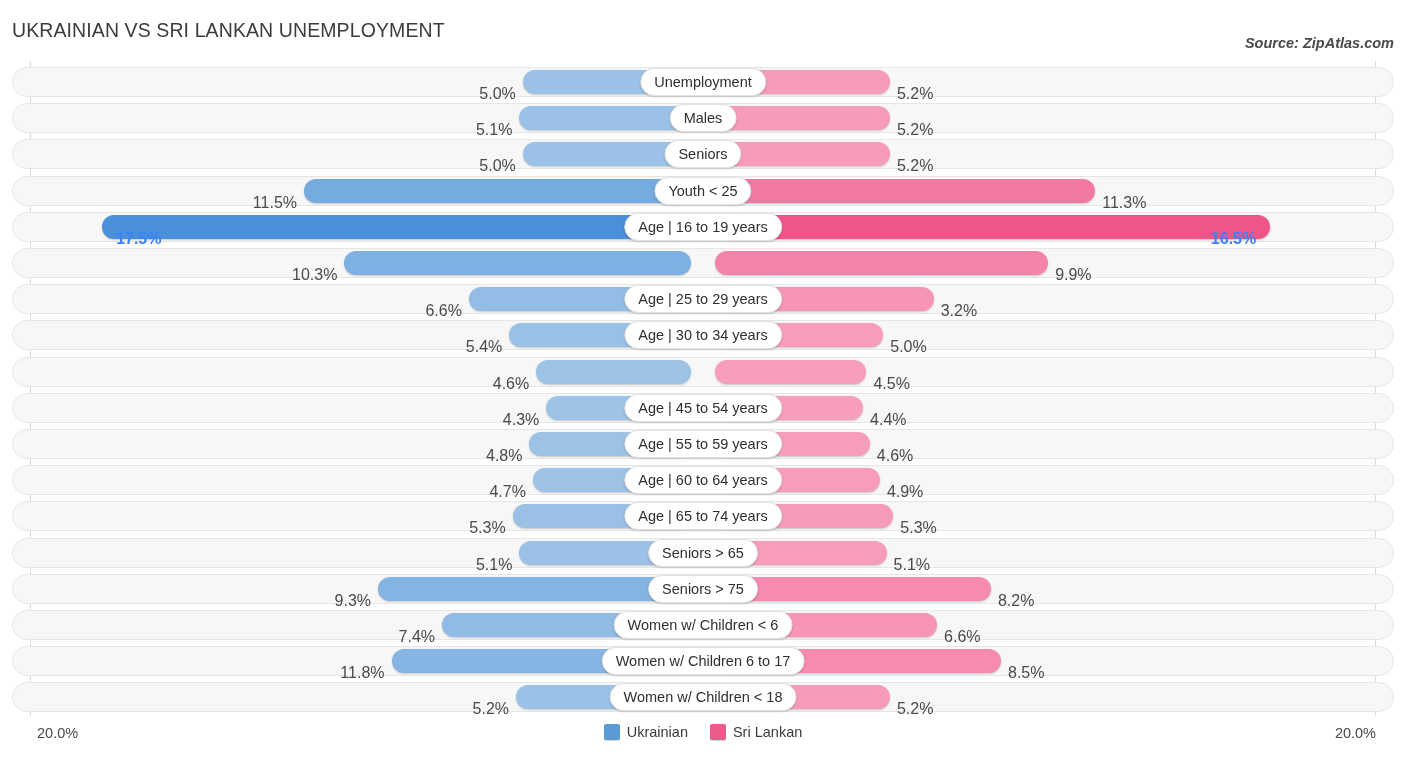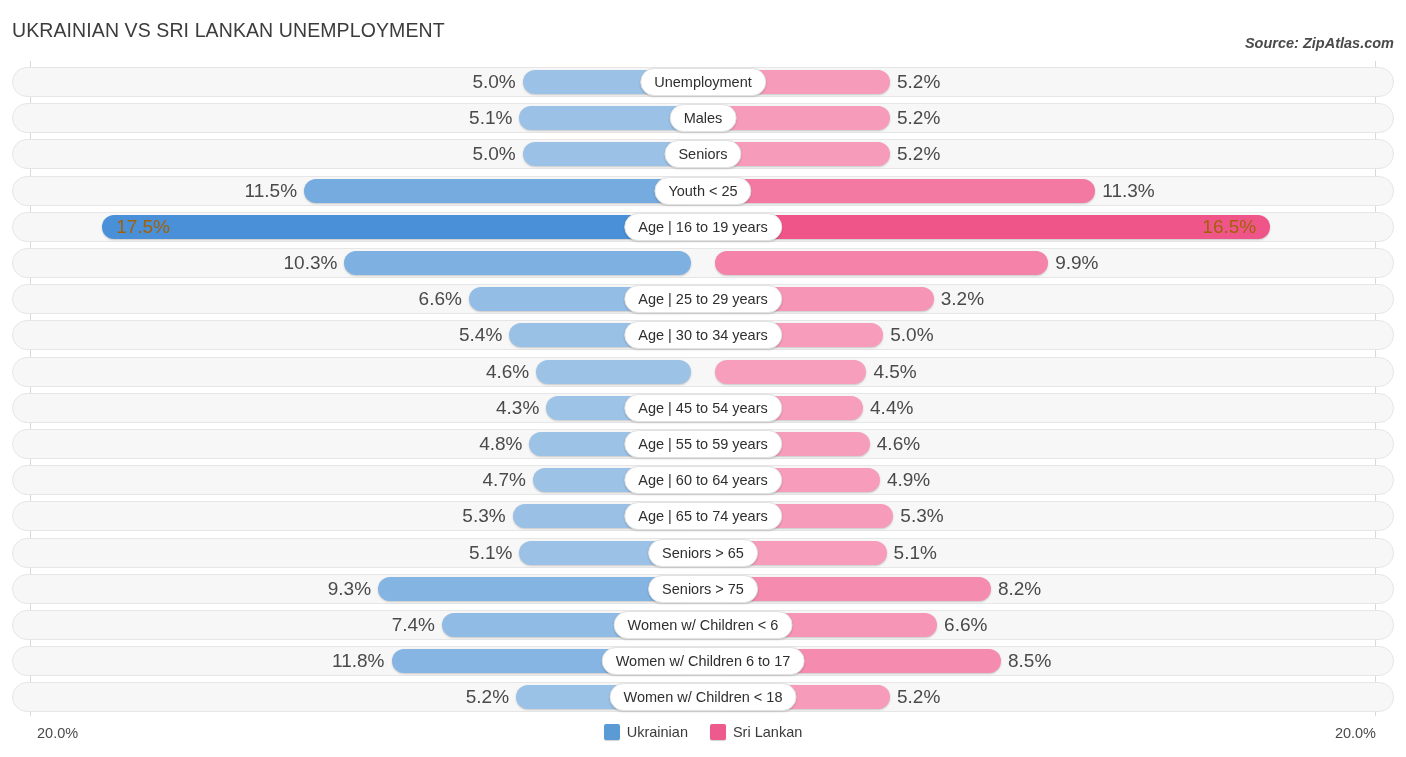--- a/index.html
+++ b/index.html
@@ -89,32 +89,32 @@
     top: 3px;
     height: 24px;
     border-radius: 12px;
     box-shadow: 0 1px 2px rgba(0,0,0,0.20);
   }
   .bar-left  { right: 703px; }
   .bar-right { left: 703px; }
 
   .val {
     position: absolute;
-    top: 0;
+    top: 12px;
     height: 22px;
     line-height: 30px;
-    font-size: 19px;
+    font-size: 16px;
     color: #4a4a4a;
     white-space: nowrap;
   }
   .val-left  { text-align: right; }
   .val-right { text-align: left; }
   .val.inside {
-    color: #a16207;
-    font-weight: normal;
+    color: #3b82f6;
+    font-weight: bold;
   }
 
   .cat-pill {
     position: absolute;
     top: 1px;
     left: 50%;
     transform: translateX(-50%);
     height: 28px;
     line-height: 27px;
     padding: 0 13px;

